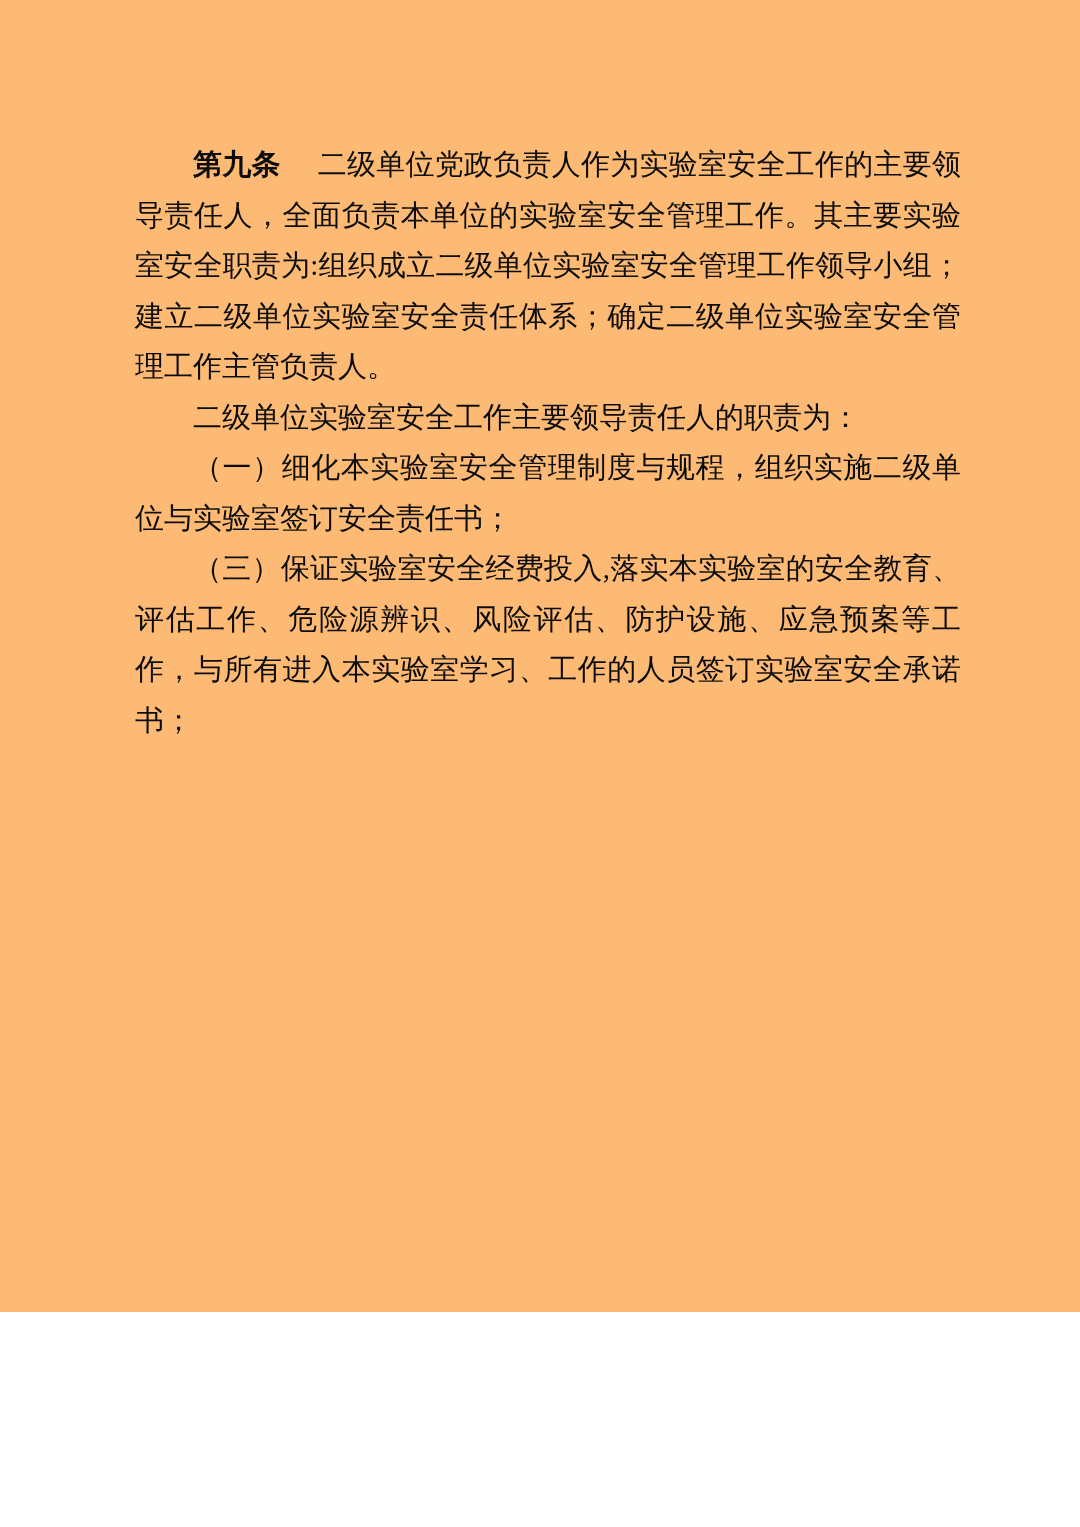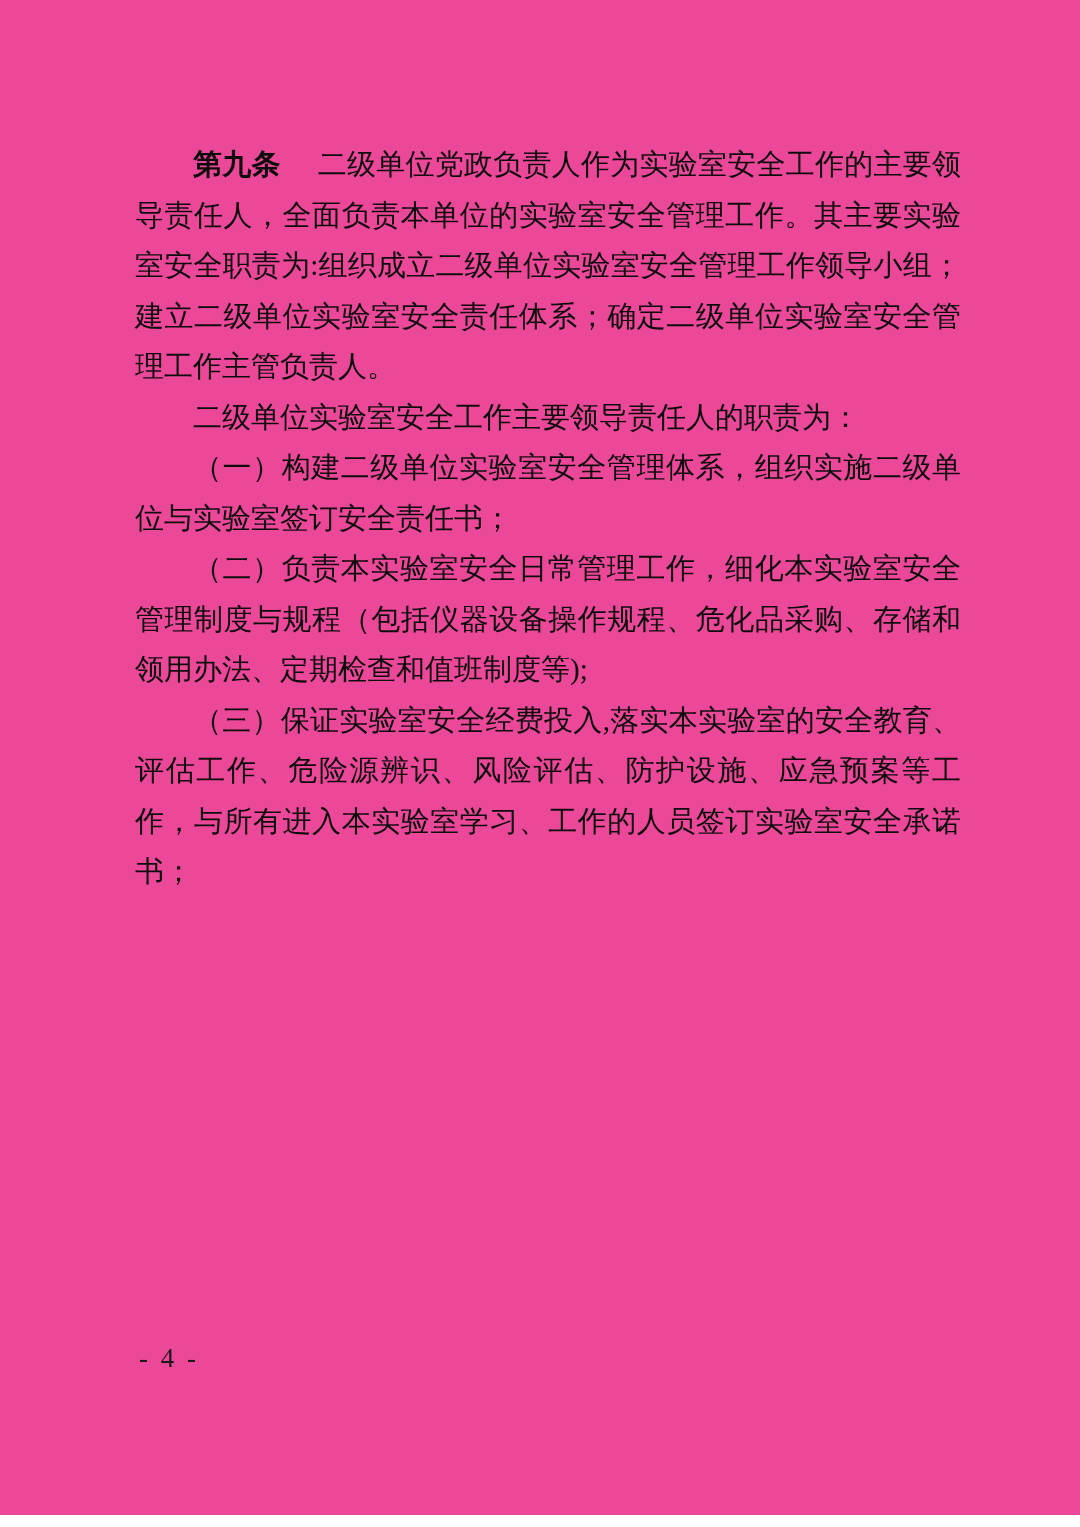--- a/index.html
+++ b/index.html
@@ -9,22 +9,22 @@
   body {
     width: 1080px;
     height: 1527px;
     background: #ffffff;
     font-family: "Liberation Serif", "DejaVu Serif", serif;
     color: #0c0c0c;
   }
   .page {
     position: relative;
     width: 1080px;
-    height: 1515px;
-    background: #ec4899;
+    height: 1312px;
+    background: #fdba74;
     overflow: hidden;
   }
   .content {
     position: absolute;
     left: 135px;
     top: 139px;
     width: 826px;
     font-size: 29px;
     line-height: 50.5px;
     text-align: justify;
@@ -51,26 +51,25 @@
 </head>
 <body>
 
 <div class="page">
   <div class="content">
 
     <p class="para"><b class="term">第九条</b><span>二级单位党政负责人作为实验室安全工作的主要领导责任人，全面负责本单位的实验室安全管理工作。其主要实验室安全职责为:组织成立二级单位实验室安全管理工作领导小组；建立二级单位实验室安全责任体系；确定二级单位实验室安全管理工作主管负责人。</span></p>
 
     <p class="para"><span>二级单位实验室安全工作主要领导责任人的职责为：</span></p>
 
-    <p class="para"><span>（一）构建二级单位实验室安全管理体系，组织实施二级单位与实验室签订安全责任书；</span></p>
+    <p class="para"><span>（一）细化本实验室安全管理制度与规程，组织实施二级单位与实验室签订安全责任书；</span></p>
 
 
 
 
 
-    <p class="para"><span>（二）负责本实验室安全日常管理工作，细化本实验室安全管理制度与规程（包括仪器设备操作规程、危化品采购、存储和领用办法、定期检查和值班制度等);</span></p>
 
     <p class="para"><span>（三）保证实验室安全经费投入,落实本实验室的安全教育、评估工作、危险源辨识、风险评估、防护设施、应急预案等工作，与所有进入本实验室学习、工作的人员签订实验室安全承诺书；</span></p>
 
   </div>
 
   <div class="footer">- 4 -</div>
 </div>
 
 </body></html>

